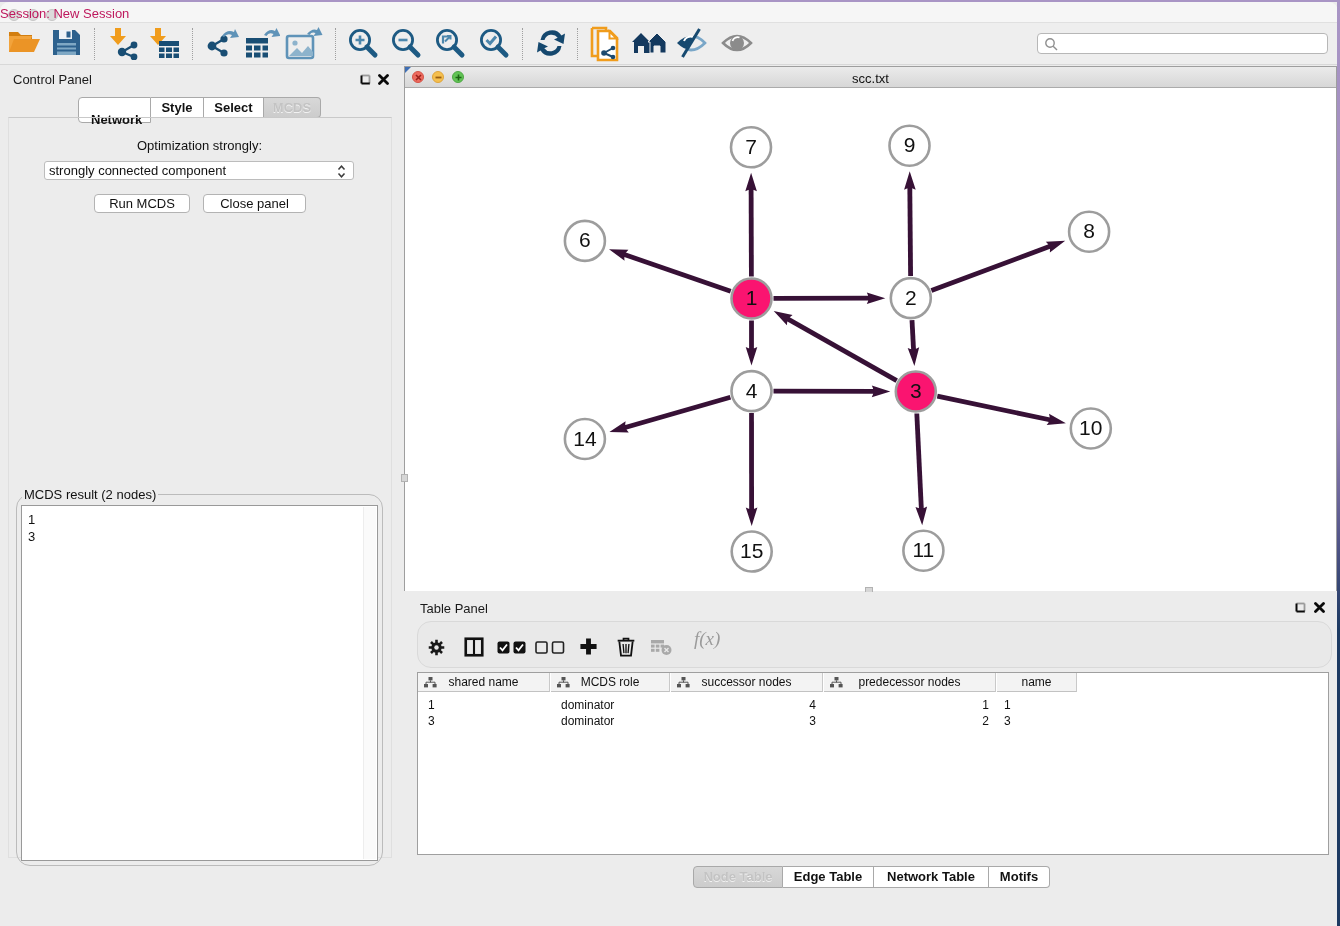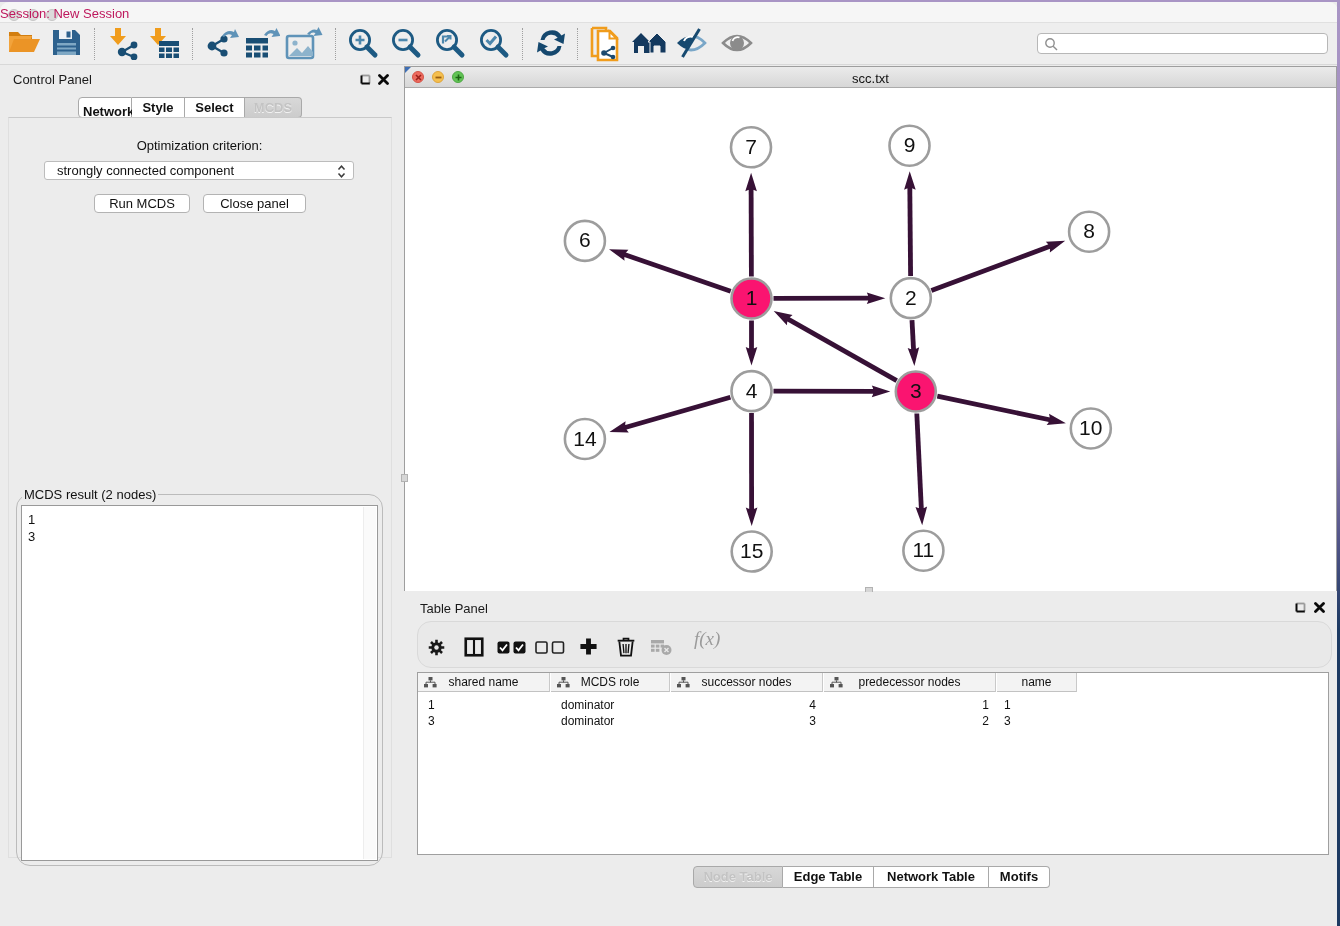--- a/index.html
+++ b/index.html
@@ -13,21 +13,21 @@
 .ticon{position:absolute;top:0}
 .search{position:absolute;left:1037px;top:10px;width:291px;height:21px;background:#fff;border:1px solid #b7b7b7;border-radius:4px}
 .cp{position:absolute;left:0;top:66px;width:399px;height:823px;background:#ececec}
 .cph{font-size:13px;color:#1a1a1a;position:absolute;left:13px;top:72px}
 .tabs{position:absolute;top:97px;height:21px;display:flex}
 .tab{border:1px solid #a9a9a9;border-left:none;background:#fff;font-size:13px;font-weight:700;color:#111;text-align:center;line-height:19px;padding:0 14px}
 .tab.first{border-left:1px solid #a9a9a9;border-radius:4px 0 0 4px}
 .tab.sel{background:linear-gradient(#d8d8d8,#cccccc);color:#c3c3c3;text-shadow:0 1px 0 #f2f2f2;border-radius:0 4px 4px 0}
 .ctl-border{position:absolute;left:8px;top:117px;width:384px;height:740px;border:1px solid #dfdfdf;border-top:1px solid #c9c9c9}
 .btn{position:absolute;background:#fff;border:1px solid #b3b3b3;border-radius:4px;font-size:13px;color:#111;text-align:center}
-.combo{position:absolute;left:44px;top:161px;width:310px;height:19px;background:#fff;border:1px solid #bcbcbc;border-radius:3px;font-size:13px;line-height:17px;padding-left:12px;color:#111}
+.combo{position:absolute;left:44px;top:161px;width:310px;height:19px;background:#fff;border:1px solid #bcbcbc;border-radius:3px;font-size:13px;line-height:17px;padding-left:4px;color:#111}
 .fieldset{position:absolute;left:16px;top:494px;width:367px;height:372px;border:1px solid #bbb;border-radius:14px}
 .fstitle{position:absolute;left:5px;top:-8px;background:#ececec;font-size:13px;color:#111;padding:0 2px}
 .fswhite{position:absolute;left:4px;top:10px;right:4px;bottom:4px;background:#fff;border:1px solid #999}
 .ifr{position:absolute;left:404px;top:66px;width:933px;height:525px;border:1px solid #9e9e9e;background:#fff}
 .ifrtitle{position:absolute;left:0;top:0;width:100%;height:21px;background:linear-gradient(#ebebeb,#d7d7d7);border-bottom:1px solid #ababab}
 .ifrtext{position:absolute;width:100%;top:4px;text-align:center;font-size:13px;color:#111}
 .mtl{position:absolute;top:3.5px;width:12px;height:12px;border-radius:50%;font-size:9px;line-height:12px;text-align:center}
 .canvas{position:absolute;left:0;top:22px;width:931px;height:502px;background:#fff}
 .tp{position:absolute;left:405px;top:592px;width:935px;height:297px;background:#ececec}
 .tph{position:absolute;left:15px;top:9px;font-size:13px;color:#1a1a1a}
@@ -181,27 +181,27 @@
  <svg class="abs" style="left:360px;top:8px" width="11" height="11" viewBox="0 0 11 11">
       <path d="M1.5 1.5 h8" stroke="#9a9a9a" stroke-width="1.8" fill="none"></path>
       <path d="M9.5 1.5 v8" stroke="#9a9a9a" stroke-width="1.8" fill="none"></path>
       <path d="M1.5 1.5 v8 M1.5 9.5 h8" stroke="#0a0a0a" stroke-width="2" fill="none"></path>
       <path d="M9 9.5 h0.5" stroke="#0a0a0a" stroke-width="2"></path>
     </svg>
  <svg class="abs" style="left:378px;top:8px" width="11" height="11" viewBox="0 0 11 11">
       <path d="M1.5 1.5 L9.5 9.5 M9.5 1.5 L1.5 9.5" stroke="#0a0a0a" stroke-width="2.8" stroke-linecap="round"></path>
     </svg>
  <div class="tabs" style="left:78px;top:31px">
-  <div class="tab first" style="width:54px;padding:4px">Network</div>
+  <div class="tab first" style="width:73px;padding:12px">Network</div>
   <div class="tab" style="width:53px;padding:0">Style</div>
   <div class="tab" style="width:60px;padding:0">Select</div>
   <div class="tab sel" style="width:57px;padding:0">MCDS</div>
  </div>
  <div class="ctl-border" style="top:51px;height:741px"></div>
- <div class="abs" style="left:0;top:72px;width:399px;text-align:center;font-size:13px;color:#111">Optimization criterion:</div>
+ <div class="abs" style="left:0;top:72px;width:399px;text-align:center;font-size:13px;color:#111">Optimization strongly:</div>
  <div class="combo" style="top:95px">strongly connected component
    <svg style="position:absolute;right:7px;top:3px" width="9" height="13" viewBox="0 0 9 13">
         <path d="M1.5 4.6 L4.5 1.2 L7.5 4.6 M1.5 8.4 L4.5 11.8 L7.5 8.4" fill="none" stroke="#3c3c3c" stroke-width="1.5"></path>
       </svg>
  </div>
  <div class="btn" style="left:94px;top:128px;width:96px;height:19px;line-height:17px">Run MCDS</div>
  <div class="btn" style="left:203px;top:128px;width:103px;height:19px;line-height:17px">Close panel</div>
  <div class="fieldset" style="top:428px">
    <div class="fstitle">MCDS result (2 nodes)</div>
    <div class="fswhite">

